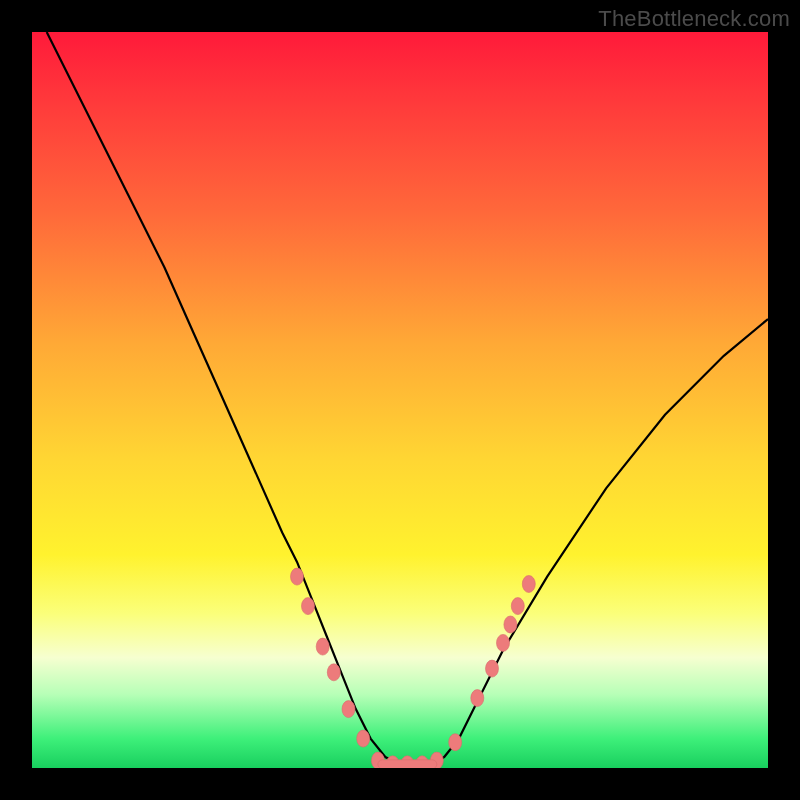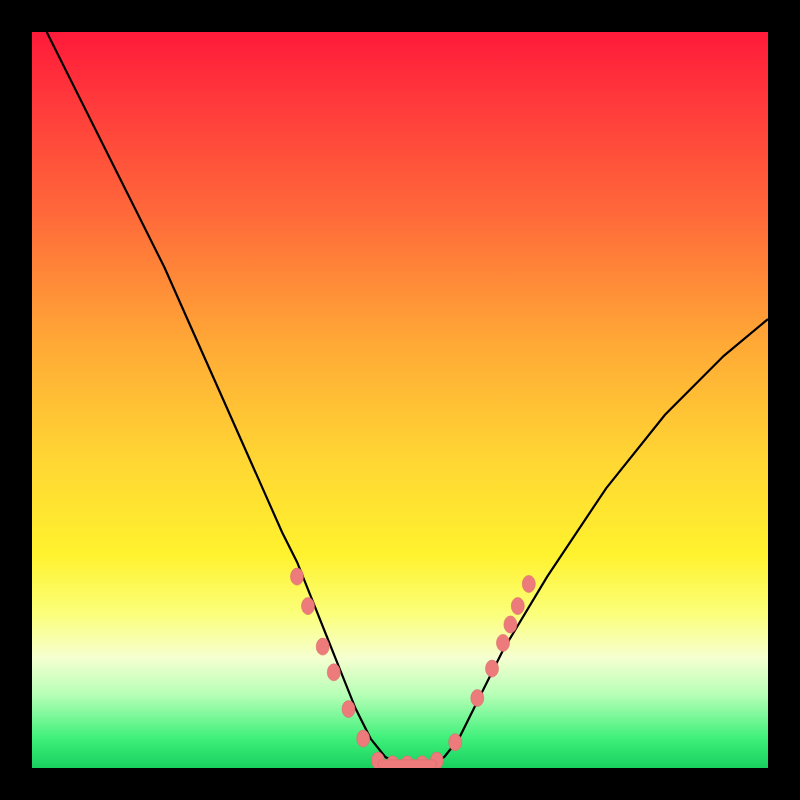--- a/index.html
+++ b/index.html
@@ -79,13 +79,14 @@
           <ellipse cx="445.3" cy="666.1" rx="6.5" ry="8.5" fill="#ed7b7b" stroke="#d96b6b" stroke-width="0.6"></ellipse>
           <ellipse cx="460.0" cy="636.6" rx="6.5" ry="8.5" fill="#ed7b7b" stroke="#d96b6b" stroke-width="0.6"></ellipse>
           <ellipse cx="471.0" cy="610.9" rx="6.5" ry="8.5" fill="#ed7b7b" stroke="#d96b6b" stroke-width="0.6"></ellipse>
           <ellipse cx="478.4" cy="592.5" rx="6.5" ry="8.5" fill="#ed7b7b" stroke="#d96b6b" stroke-width="0.6"></ellipse>
           <ellipse cx="485.8" cy="574.1" rx="6.5" ry="8.5" fill="#ed7b7b" stroke="#d96b6b" stroke-width="0.6"></ellipse>
           <ellipse cx="496.8" cy="552.0" rx="6.5" ry="8.5" fill="#ed7b7b" stroke="#d96b6b" stroke-width="0.6"></ellipse>
         </g>
       <rect id="bottom-bar" height="9" rx="4.5" ry="4.5" x="345.9" width="58.9" y="727.8" fill="#ed7b7b" stroke="#d96b6b" stroke-width="0.6"></rect>
     </svg>
   </div>
+  <div class="watermark">TheBottleneck.com</div>
 </div>
 
 </body></html>

